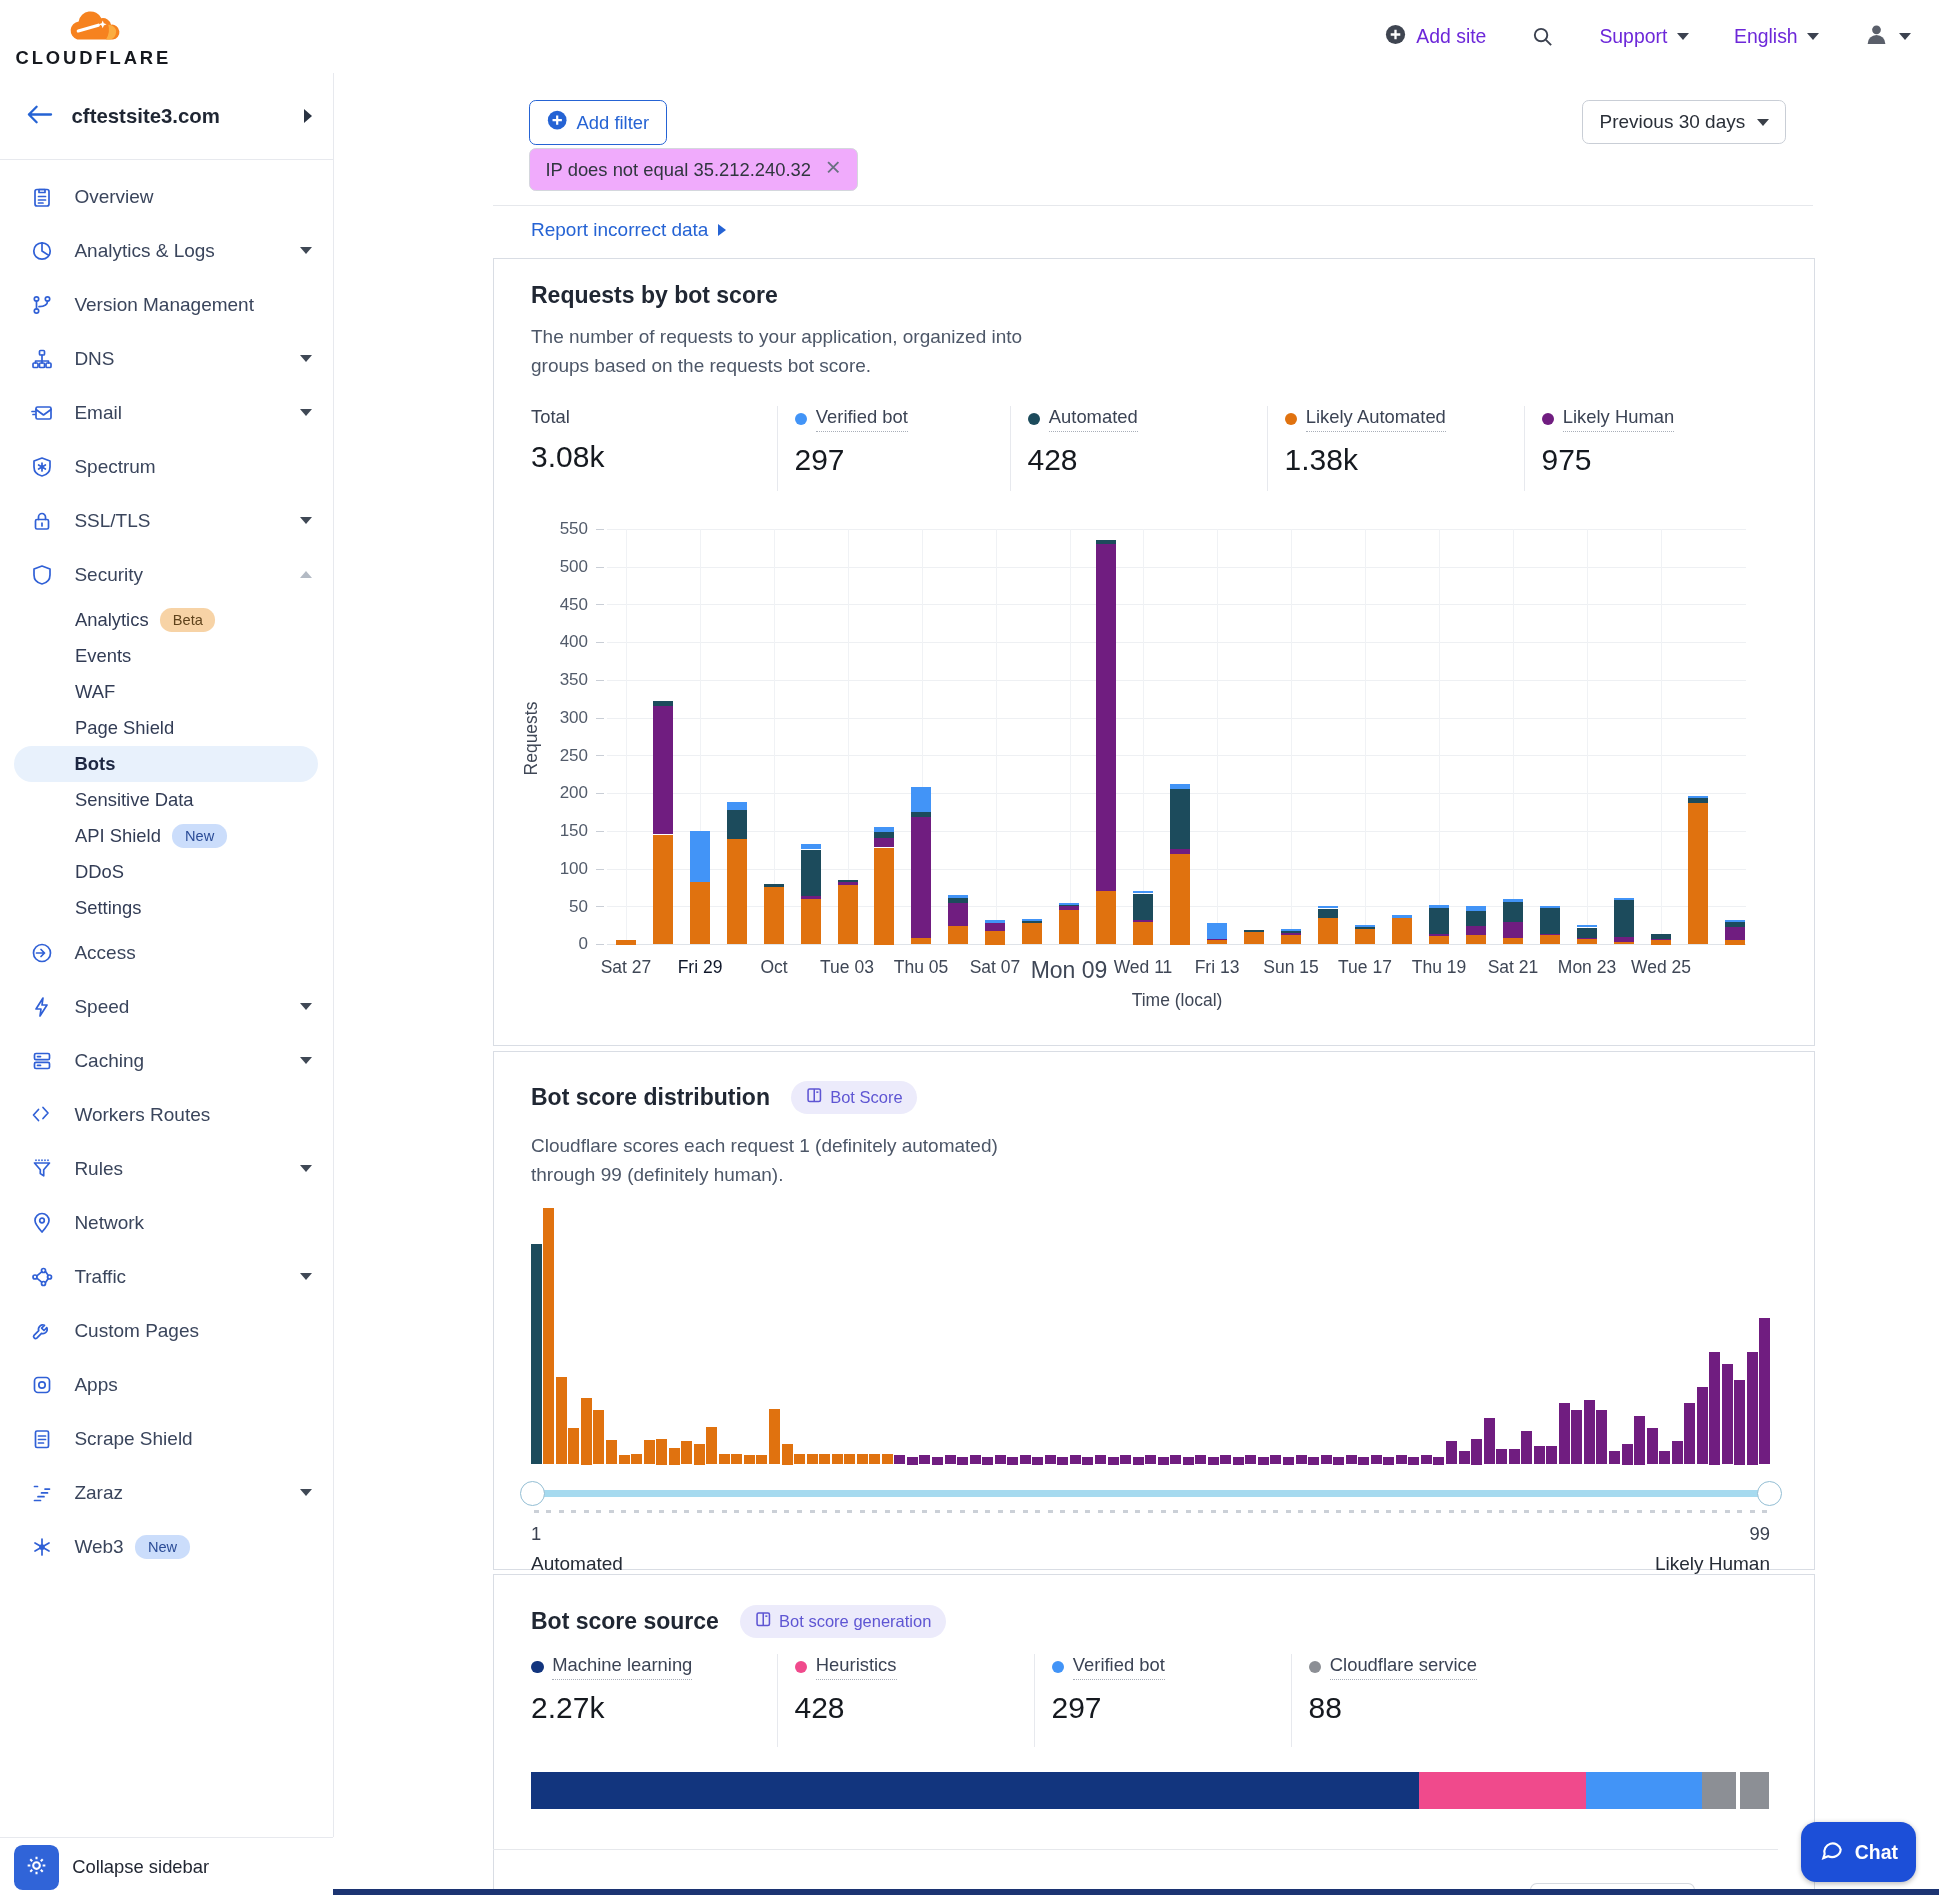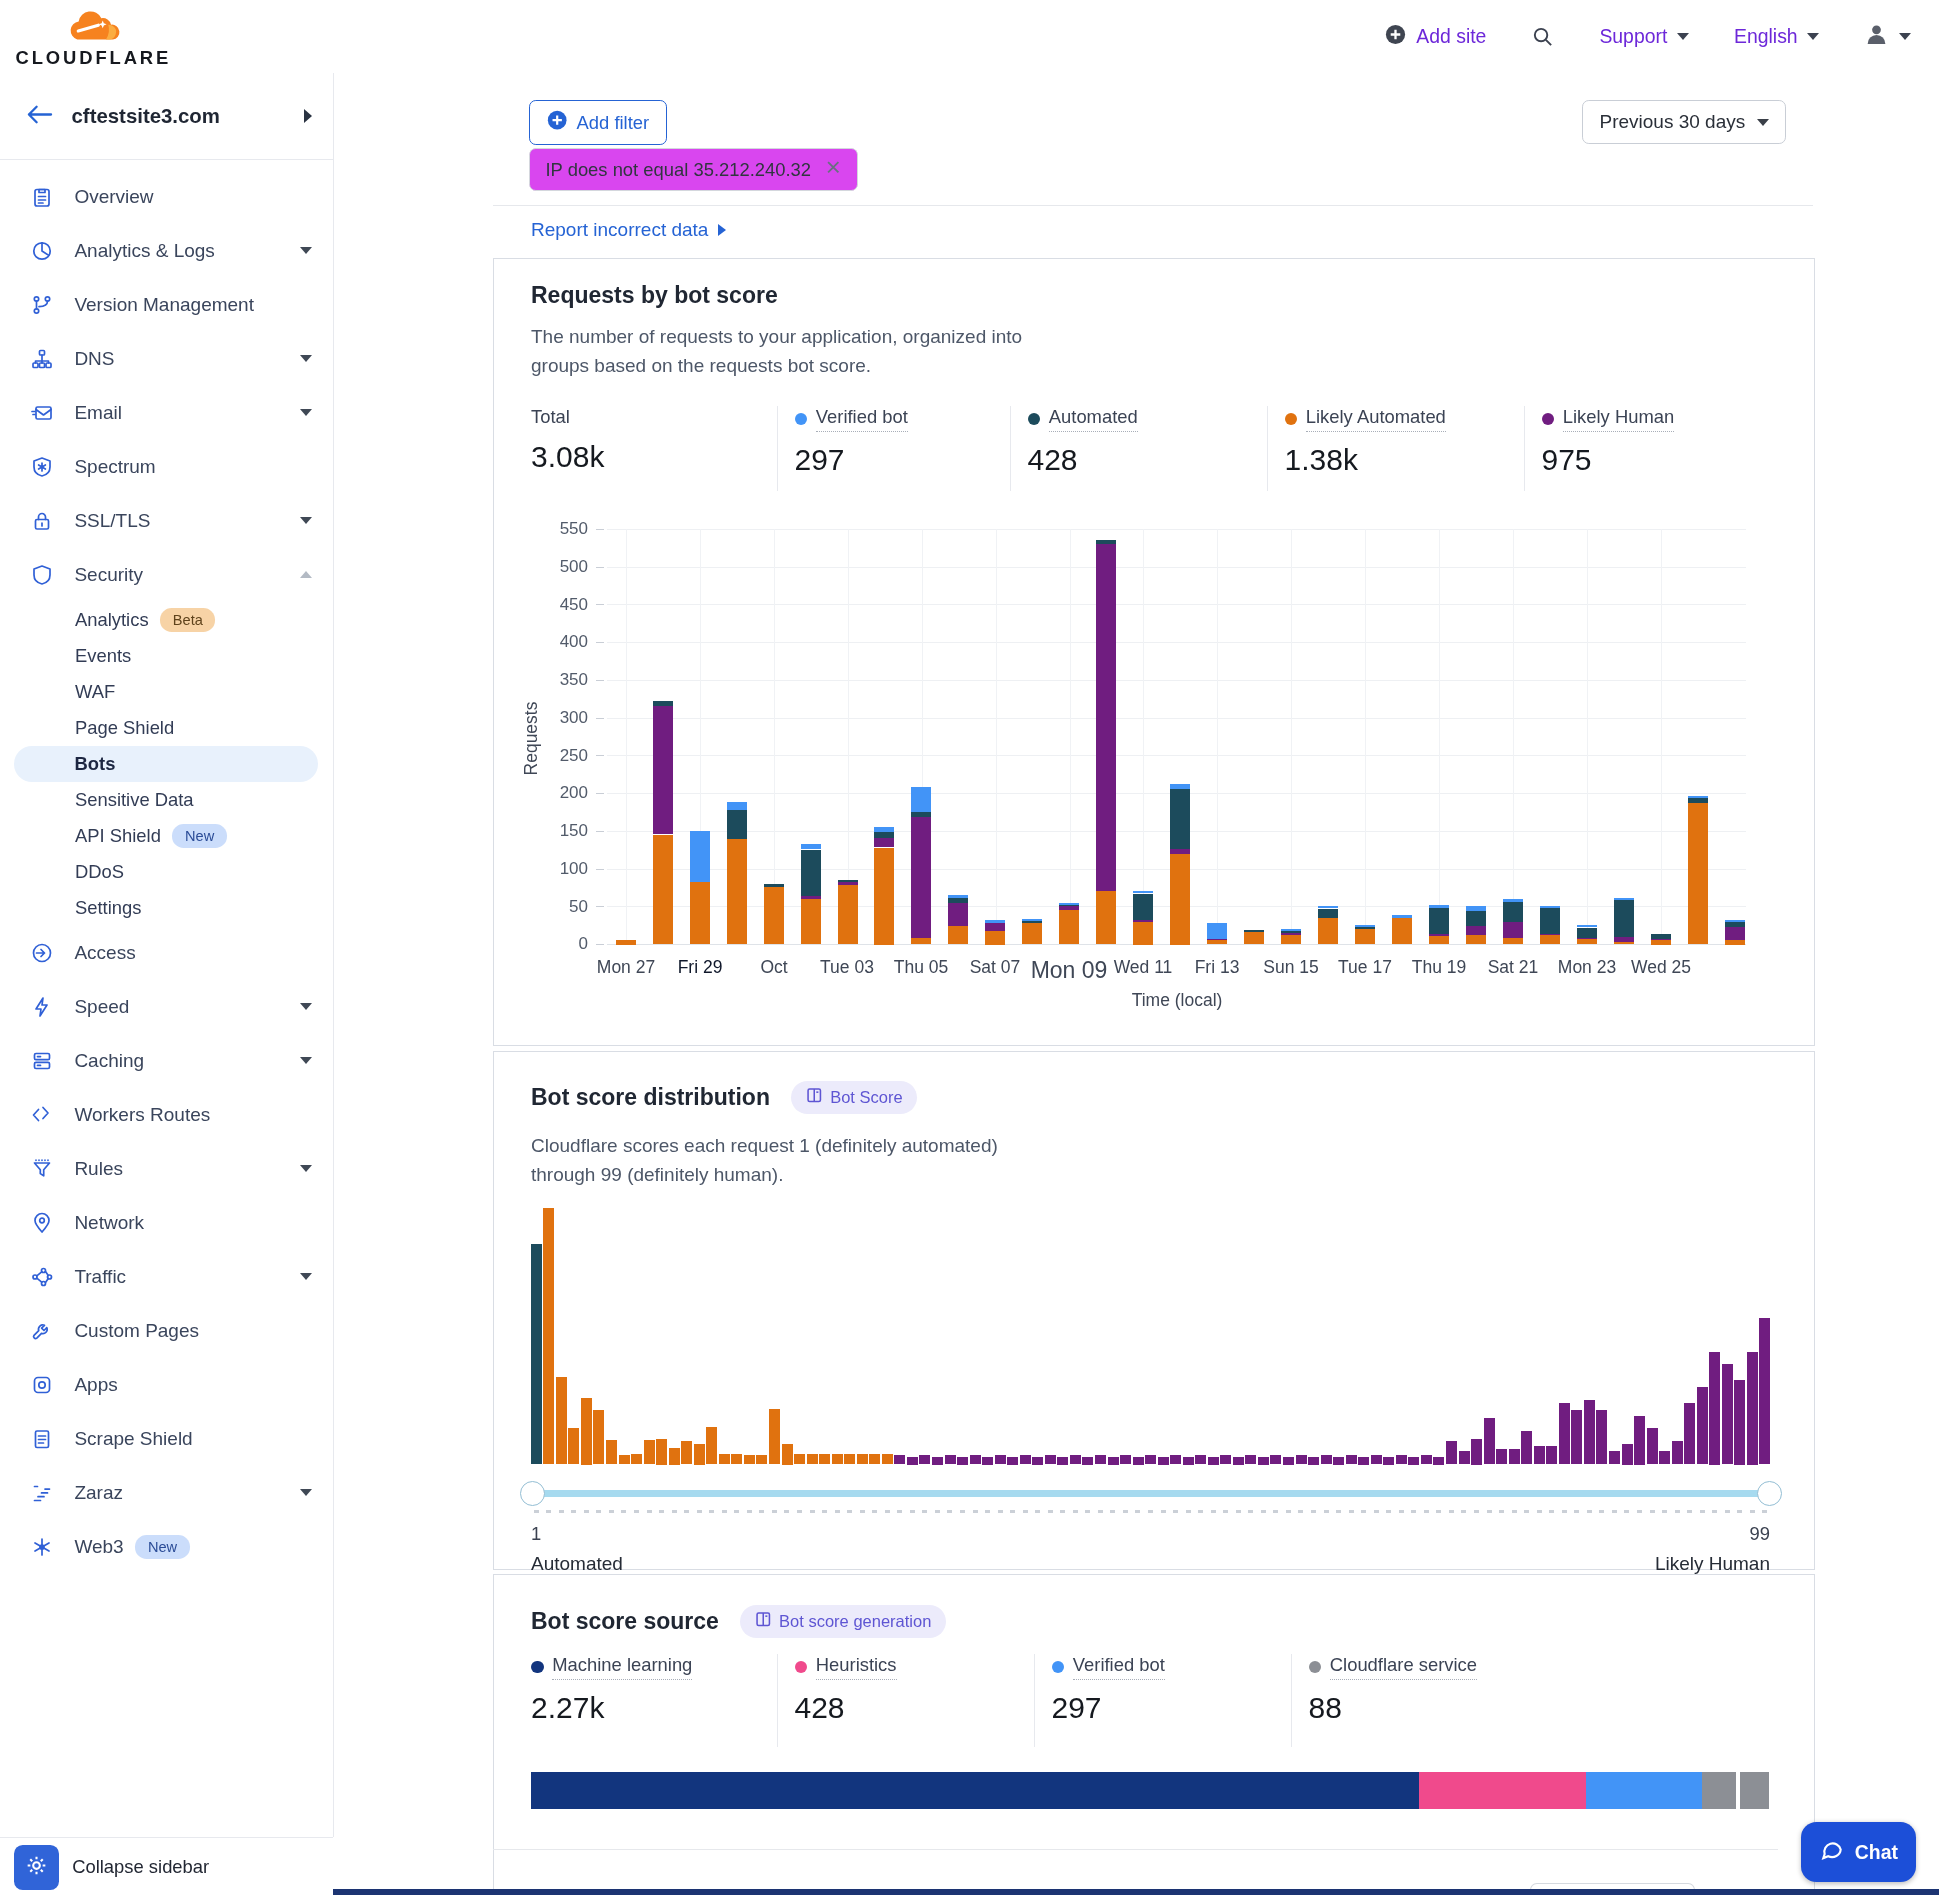--- a/index.html
+++ b/index.html
@@ -28,21 +28,21 @@
   .sub-item.selected{background:#e8f1fc;border-radius:19.4px;margin:0 15.5px 0 13.6px;}
   .sub-item.selected .lbl{margin-left:61px;font-weight:700;color:#1d2742;}
   .badge{font-size:14.6px;border-radius:11.6px;padding:3.9px 12.6px;margin-left:11.6px;}
   .badge.beta{background:#f7d3a6;color:#5f431c;}
   .badge.new{background:#cbddfb;color:#2b4c97;}
   .collapse-row{position:absolute;left:0;top:1837px;width:333px;height:58px;border-top:1px solid #e7e9ee;display:flex;align-items:center;background:#fff;}
   .gear-btn{width:45px;height:45px;border-radius:8.7px;background:#3064d8;margin-left:13.6px;display:flex;align-items:center;justify-content:center;cursor:pointer;}
   .collapse-lbl{margin-left:13.6px;font-size:18.4px;color:#222733;}
   
   .btn-addfilter{position:absolute;left:529px;top:100px;height:43px;display:flex;align-items:center;gap:9.7px;padding:0 16.5px;border:1.5px solid #2563d4;border-radius:6.8px;color:#2563d4;font-size:18.4px;background:#fff;cursor:pointer;}
-  .chip{position:absolute;left:529px;top:148px;height:41px;display:flex;align-items:center;gap:13.6px;padding:0 15.5px;border:1px solid #d4d7dd;border-radius:6.8px;font-size:18.4px;color:#30363f;background:#d946ef;}
+  .chip{position:absolute;left:529px;top:148px;height:41px;display:flex;align-items:center;gap:13.6px;padding:0 15.5px;border:1px solid #d4d7dd;border-radius:6.8px;font-size:18.4px;color:#30363f;background:#f0abfc;}
   .btn-range{position:absolute;left:1582px;top:100px;height:42px;display:flex;align-items:center;gap:11.6px;padding:0 16.5px;border:1px solid #c9ced6;border-radius:6.8px;font-size:19px;color:#2a2f38;background:#fff;cursor:pointer;}
   .divider{position:absolute;background:#e6e8ec;height:1px;}
   .report-link{position:absolute;left:531px;top:219px;display:flex;align-items:center;gap:9.7px;color:#2563d4;font-size:19px;cursor:pointer;}
   .tri-right{width:0;height:0;border-top:6.8px solid transparent;border-bottom:6.8px solid transparent;border-left:8.7px solid #2563d4;}
   
   .card{position:absolute;left:493px;width:1320px;background:#fff;border:1px solid #d9dde4;}
   .card-title{font-size:23px;font-weight:700;color:#202733;}
   .card-desc{font-size:19px;color:#4d5768;line-height:29px;}
   .score-badge{display:inline-flex;align-items:center;gap:7.8px;height:33px;padding:0 14.6px;border-radius:16.5px;background:#ecebfb;color:#5e55d3;font-size:16.5px;}
   
@@ -474,21 +474,21 @@
       <div class="gridline" style="left: 607px; top: 604px; width: 1139px; height: 1px;"></div>
       <div class="axis-text" style="left: 543px; top: 595px; width: 45px; text-align: right;">450</div>
       <div class="gridline" style="left: 596px; top: 604px; width: 7.8px; height: 1px; background: rgb(201, 206, 214);"></div>
       <div class="gridline" style="left: 607px; top: 567px; width: 1139px; height: 1px;"></div>
       <div class="axis-text" style="left: 543px; top: 557px; width: 45px; text-align: right;">500</div>
       <div class="gridline" style="left: 596px; top: 567px; width: 7.8px; height: 1px; background: rgb(201, 206, 214);"></div>
       <div class="gridline" style="left: 607px; top: 529px; width: 1139px; height: 1px;"></div>
       <div class="axis-text" style="left: 543px; top: 519px; width: 45px; text-align: right;">550</div>
       <div class="gridline" style="left: 596px; top: 529px; width: 7.8px; height: 1px; background: rgb(201, 206, 214);"></div>
       <div class="gridline" style="left: 626px; top: 529px; width: 1px; height: 415px; background: rgb(240, 242, 245);"></div>
-      <div class="axis-text" style="left: 568px; top: 957px; width: 116px; text-align: center; font-size: 17.5px; color: rgb(63, 71, 86);">Mon 27</div>
+      <div class="axis-text" style="left: 568px; top: 957px; width: 116px; text-align: center; font-size: 17.5px; color: rgb(63, 71, 86);">Sat 27</div>
       <div class="gridline" style="left: 700px; top: 529px; width: 1px; height: 415px; background: rgb(240, 242, 245);"></div>
       <div class="axis-text" style="left: 642px; top: 957px; width: 116px; text-align: center; font-size: 17.5px; color: #0f172a;">Fri 29</div>
       <div class="gridline" style="left: 774px; top: 529px; width: 1px; height: 415px; background: rgb(240, 242, 245);"></div>
       <div class="axis-text" style="left: 716px; top: 957px; width: 116px; text-align: center; font-size: 17.5px; color: rgb(63, 71, 86);">Oct</div>
       <div class="gridline" style="left: 848px; top: 529px; width: 1px; height: 415px; background: rgb(240, 242, 245);"></div>
       <div class="axis-text" style="left: 789px; top: 957px; width: 116px; text-align: center; font-size: 17.5px; color: rgb(63, 71, 86);">Tue 03</div>
       <div class="gridline" style="left: 922px; top: 529px; width: 1px; height: 415px; background: rgb(240, 242, 245);"></div>
       <div class="axis-text" style="left: 863px; top: 957px; width: 116px; text-align: center; font-size: 17.5px; color: rgb(63, 71, 86);">Thu 05</div>
       <div class="gridline" style="left: 996px; top: 529px; width: 1px; height: 415px; background: rgb(240, 242, 245);"></div>
       <div class="axis-text" style="left: 937px; top: 957px; width: 116px; text-align: center; font-size: 17.5px; color: rgb(63, 71, 86);">Sat 07</div>

